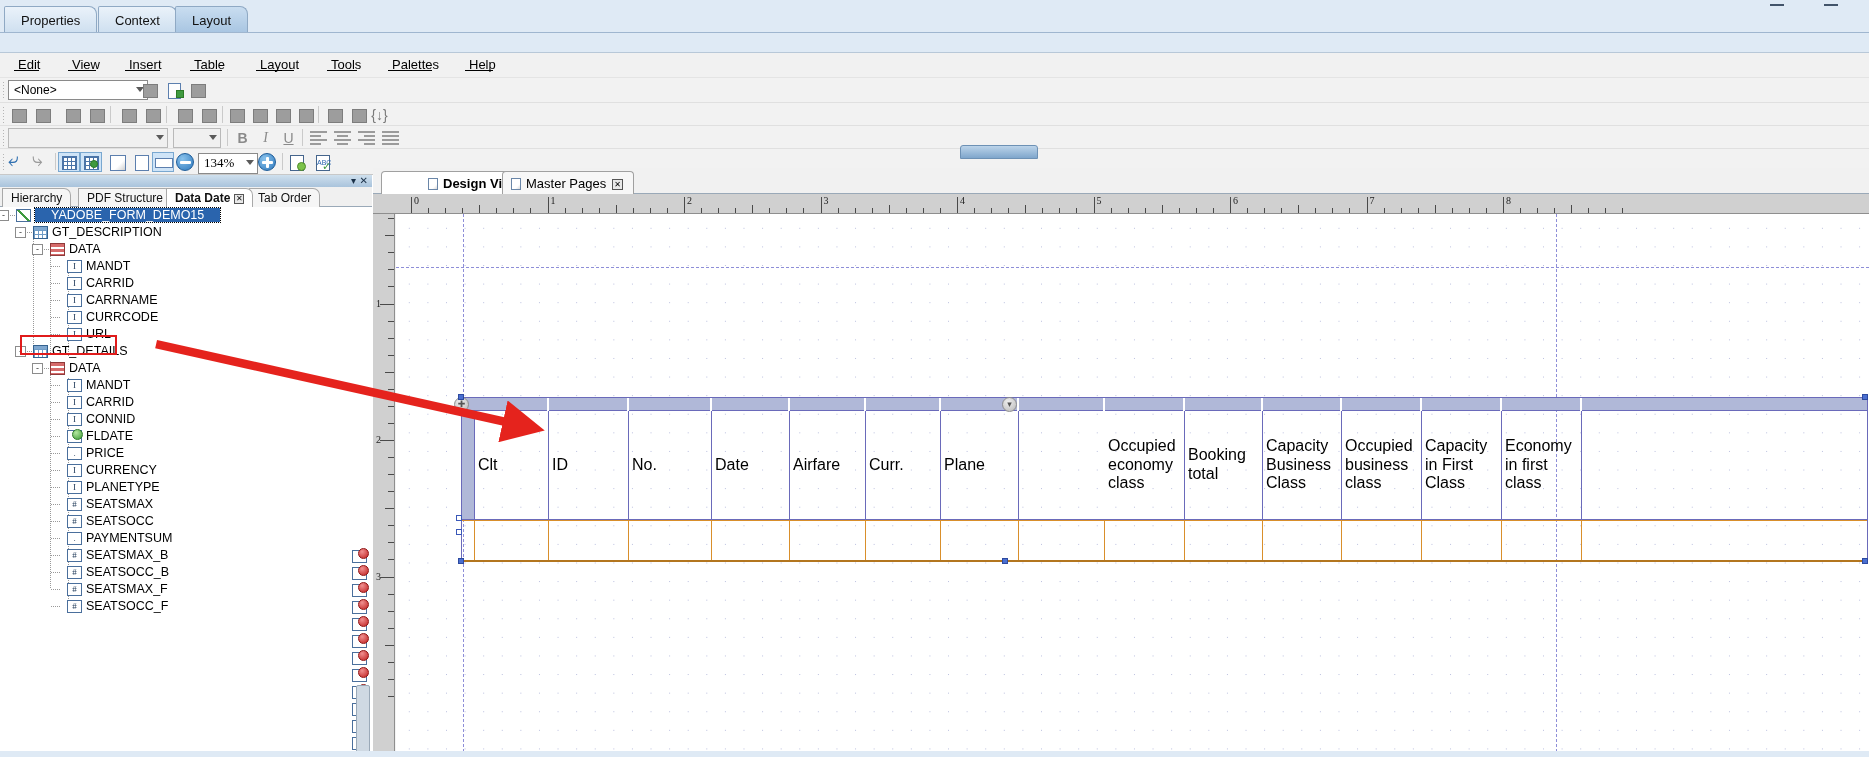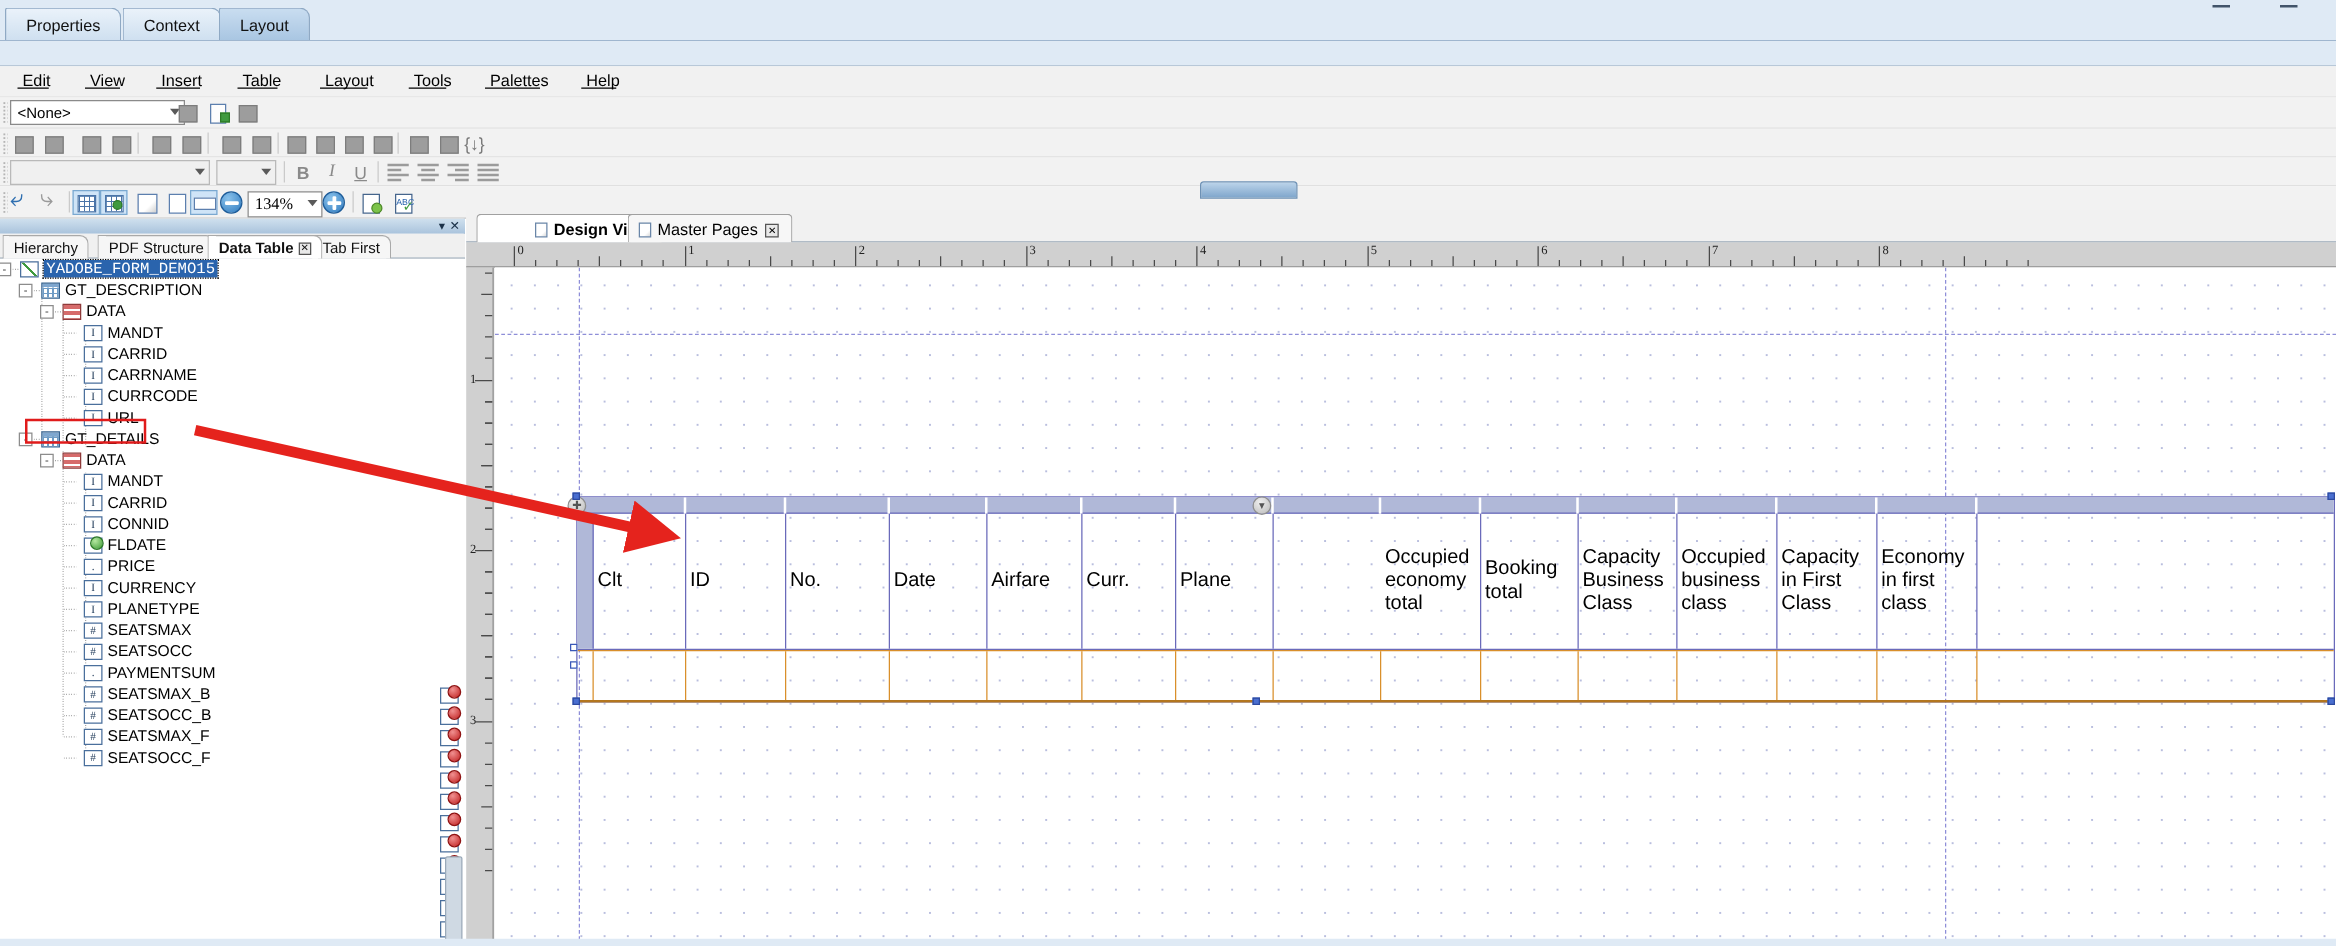--- a/index.html
+++ b/index.html
@@ -249,22 +249,21 @@
   .ticon.date::after {
     content: ''; position: absolute; right: -2px; top: -2px;
     width: 9px; height: 9px; border-radius: 50%;
     background: radial-gradient(circle at 35% 30%, #b5e8a0, #3c9a34);
     border: 1px solid #2c7a26;
   }
   .tlabel { position: absolute; top: 1px; }
   .tlabel.selected {
     background: #2a64ad; color: #fff;
     outline: 1px dotted #000;
-    padding: 0 2px;
-    font-family: Liberation Mono, monospace;
+    padding: 0 16px;
   }
   .redbox {
     position: absolute;
     border: 2px solid #e01b1b;
   }
 
   
   .sidestrip {
     position: absolute; left: 352px; top: 195px; width: 20px; height: 420px;
   }
@@ -619,22 +618,22 @@
 
   <div class="leftpanel">
     <div class="panel-titlebar">
       <span class="ptab-collapse" style="right:16px;top:0px;">▾</span>
       <span class="ptab-collapse" style="right:4px;top:0px;">✕</span>
     </div>
 
     <div class="paneltabs">
       <div class="ptab" style="left:2px;"><span>Hierarchy</span></div>
       <div class="ptab" style="left:78px;"><span>PDF Structure</span></div>
-      <div class="ptab active" style="left:166px;"><span>Data Table</span><span class="xbox">✕</span></div>
-      <div class="ptab" style="left:249px;"><span>Tab First</span></div>
+      <div class="ptab active" style="left:166px;"><span>Data Date</span><span class="xbox">✕</span></div>
+      <div class="ptab" style="left:249px;"><span>Tab Order</span></div>
     </div>
 
     <div class="tree">
 
       <div class="tline-v" style="left:33px;top:20px;height:128px;"></div>
       <div class="tline-v" style="left:50px;top:37px;height:110px;"></div>
       <div class="tline-v" style="left:68px;top:54px;height:96px;"></div>
       <div class="tline-v" style="left:50px;top:154px;height:228px;"></div>
       <div class="tline-v" style="left:68px;top:171px;height:222px;"></div>
 
@@ -958,21 +957,21 @@
             </div>
           <div class="hrow" id="hrow" style="left:0;top:13px;height:109px;width:1405px;">
               <div class="hcell rowhandle" style="left: 0px; width: 13px;"></div>
               <div class="hcell" style="left: 13px; width: 74px;">Clt</div>
               <div class="hcell" style="left: 87px; width: 80px;">ID</div>
               <div class="hcell" style="left: 167px; width: 83px;">No.</div>
               <div class="hcell" style="left: 250px; width: 78px;">Date</div>
               <div class="hcell" style="left: 328px; width: 76px;">Airfare</div>
               <div class="hcell" style="left: 404px; width: 75px;">Curr.</div>
               <div class="hcell" style="left: 479px; width: 78px;">Plane</div>
-              <div class="hcell" style="left: 643px; width: 80px;">Occupied economy total</div>
+              <div class="hcell" style="left: 643px; width: 80px;">Occupied economy class</div>
               <div class="hcell" style="left: 723px; width: 78px;">Booking total</div>
               <div class="hcell" style="left: 801px; width: 79px;">Capacity Business Class</div>
               <div class="hcell" style="left: 880px; width: 80px;">Occupied business class</div>
               <div class="hcell" style="left: 960px; width: 80px;">Capacity in First Class</div>
               <div class="hcell" style="left: 1040px; width: 80px;">Economy in first class</div>
             </div>
           <div class="drow" id="drow" style="left:0;top:122px;height:42px;width:1405px;">
               <div class="dcell" style="left: 13px; width: 74px;"></div>
               <div class="dcell" style="left: 87px; width: 80px;"></div>
               <div class="dcell" style="left: 167px; width: 83px;"></div>

